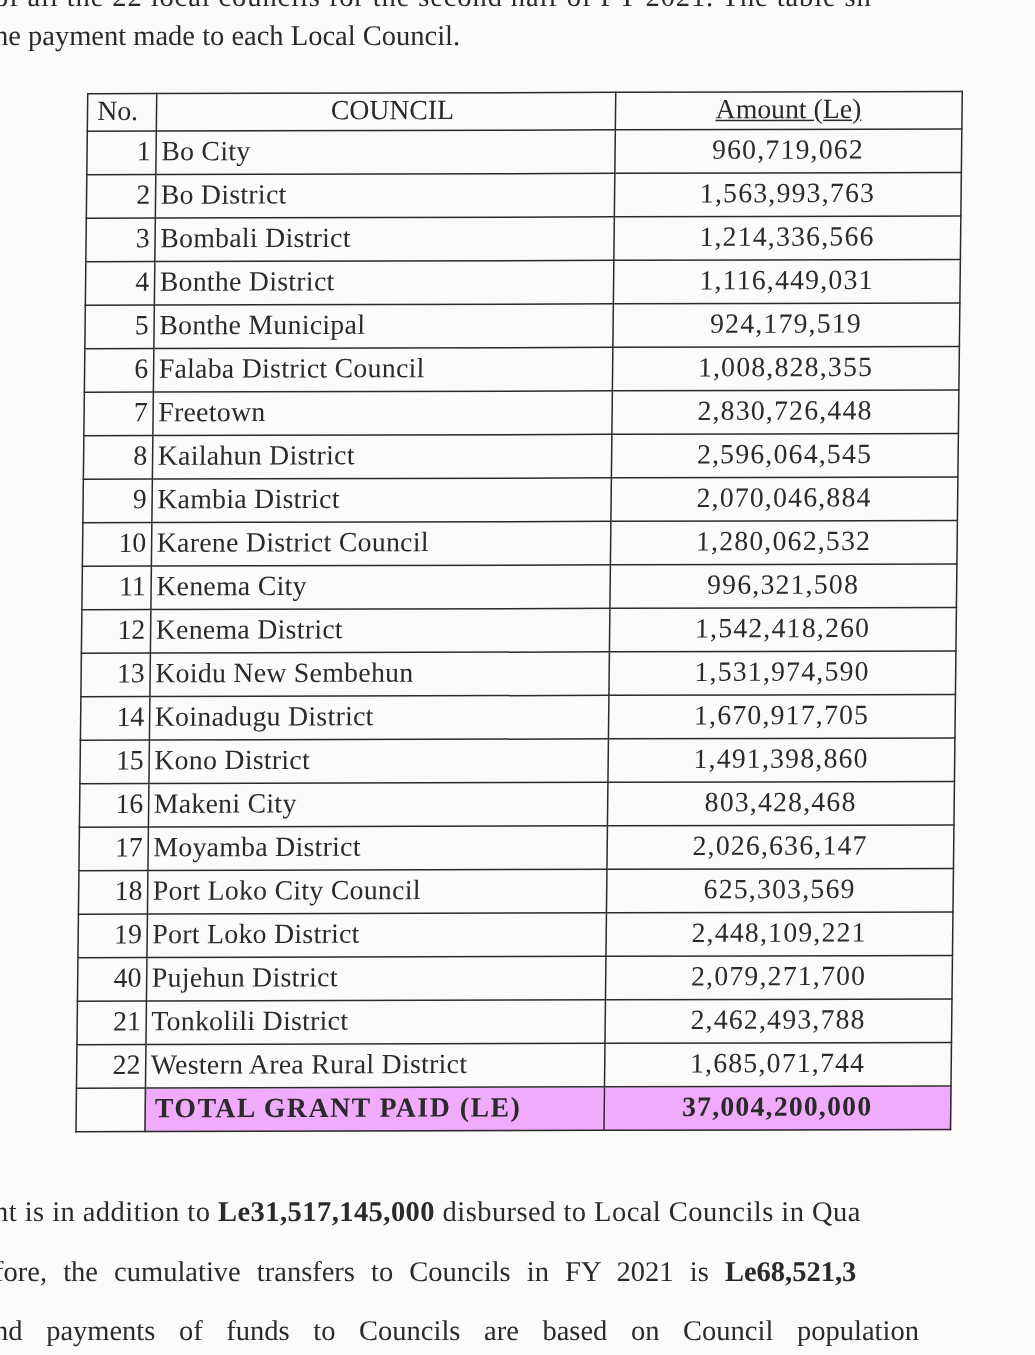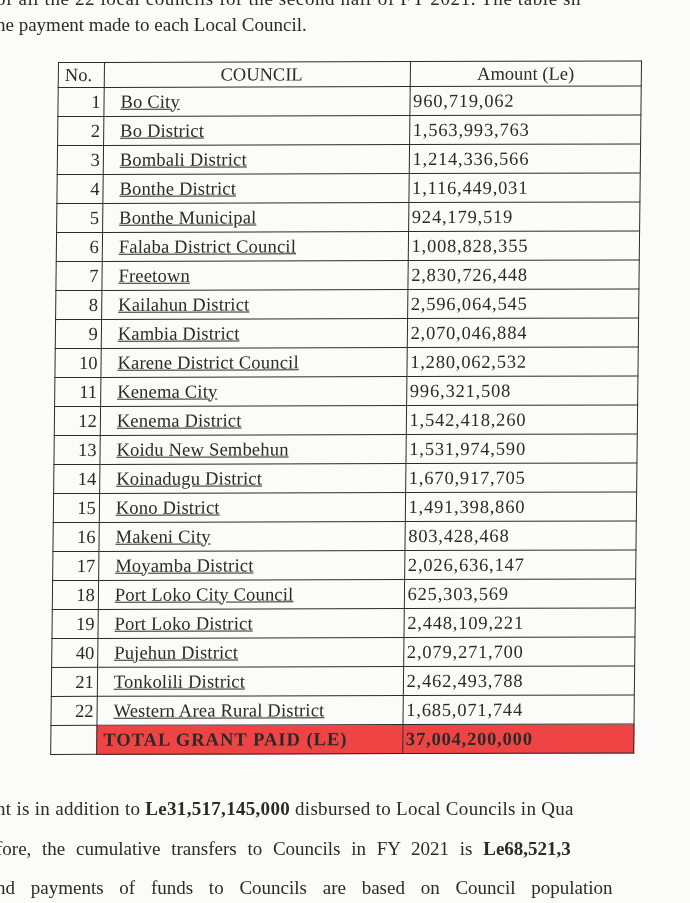--- a/index.html
+++ b/index.html
@@ -31,24 +31,24 @@
     padding: 0 3px; height: 28px; line-height: 27px;
     font-weight: normal; white-space: nowrap;
   }
   th { height: 24px; line-height: 22px; }
   col.c-no { width: 46px; }
   col.c-name { width: 306px; }
   col.c-amt { width: 232px; }
   .num { text-align: right; }
   .hdr-no { text-align: left; padding-left: 6px; margin-left: 40px; }
   .hdr-council { text-align: center; padding-left: 12px; }
-  .hdr-amt { text-align: center; }
-  .name { padding-left: 16px; letter-spacing: 0.2px; text-decoration: underline; }
-  .amt { text-align: left; padding-right: 3px; letter-spacing: 0.8px; }
-  tr.total td { font-weight: bold; background: #ef4444; }
+  .hdr-amt { text-align: center; text-decoration: underline; }
+  .name { padding-left: 3px; letter-spacing: 0.2px; }
+  .amt { text-align: center; padding-right: 3px; letter-spacing: 0.8px; }
+  tr.total td { font-weight: bold; background: #f0abfc; }
   tr.total td.blank { background: #fbfbfa; }
   tr.total td.total-label { letter-spacing: 1px; padding-left: 6px; }
 
   .para {
     position: absolute; left: -4px; width: 720px;
     font-size: 19px; white-space: nowrap;
   }
   .para b { font-weight: bold; }
   .p1 { top: 798px; letter-spacing: 0.3px; }
   .p2 { top: 838px; word-spacing: 6px; }

